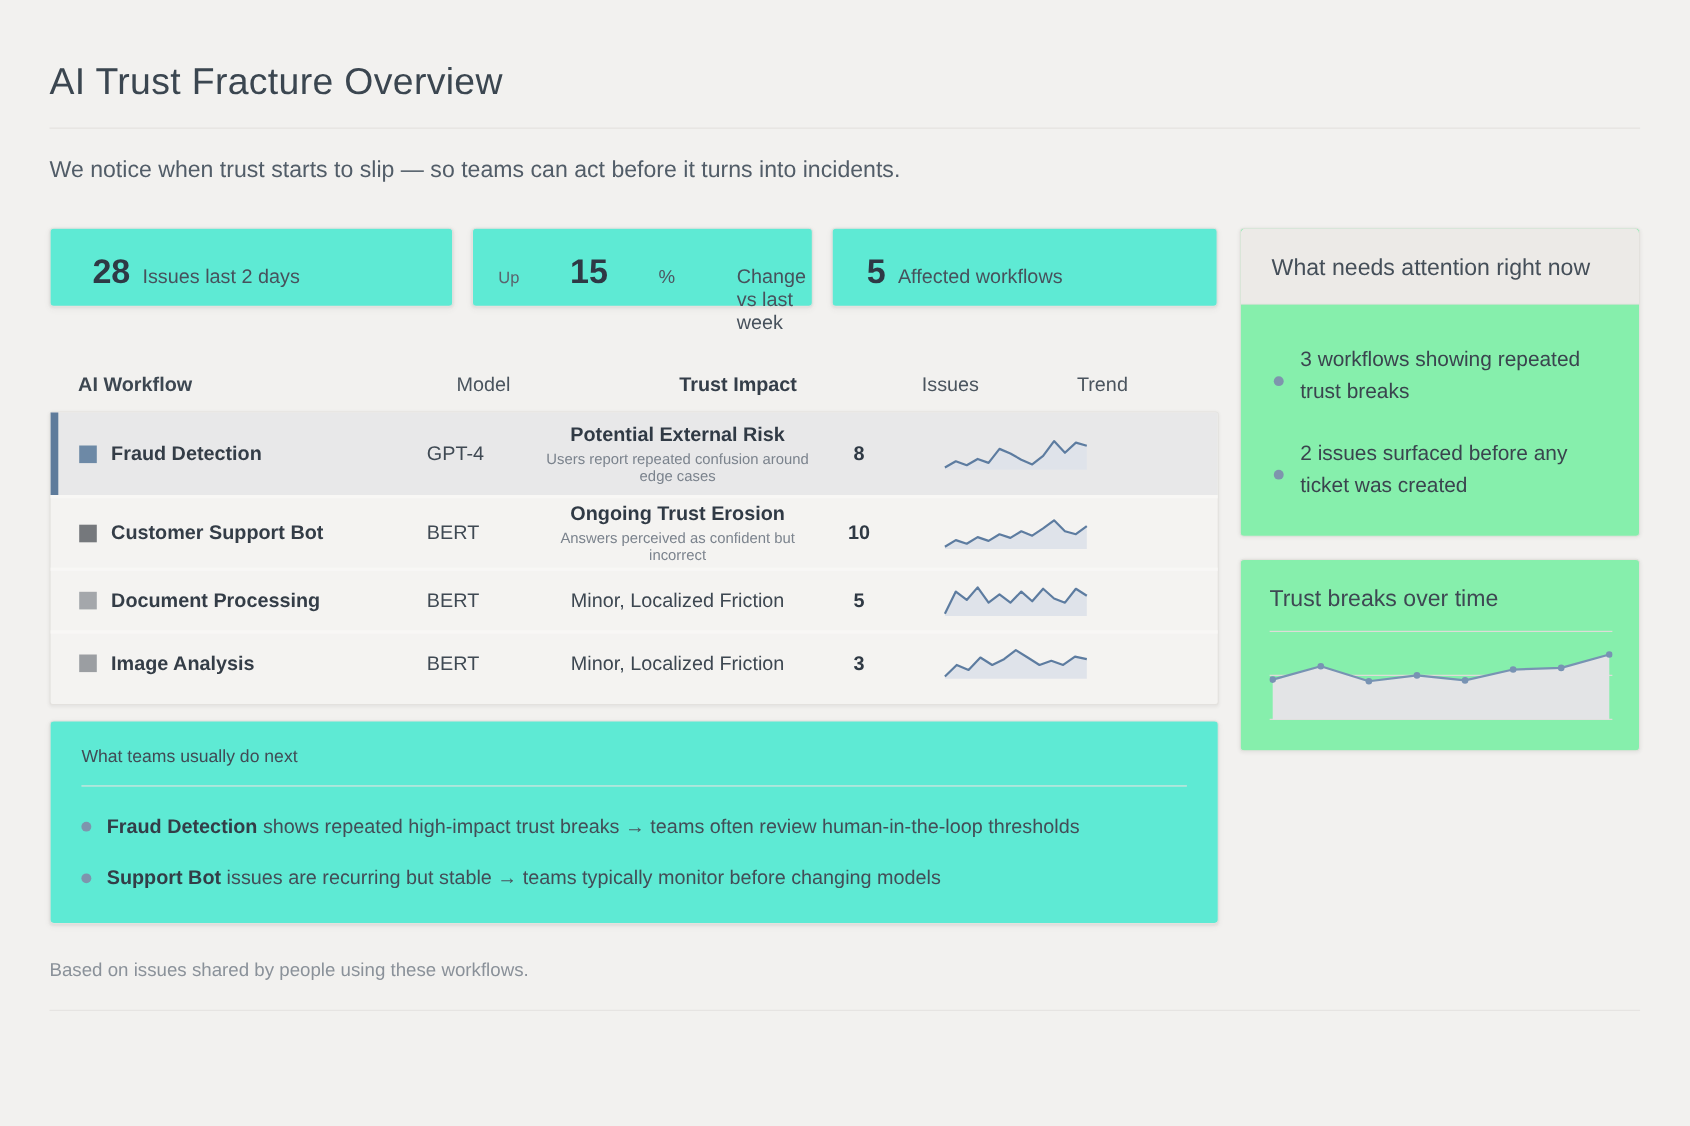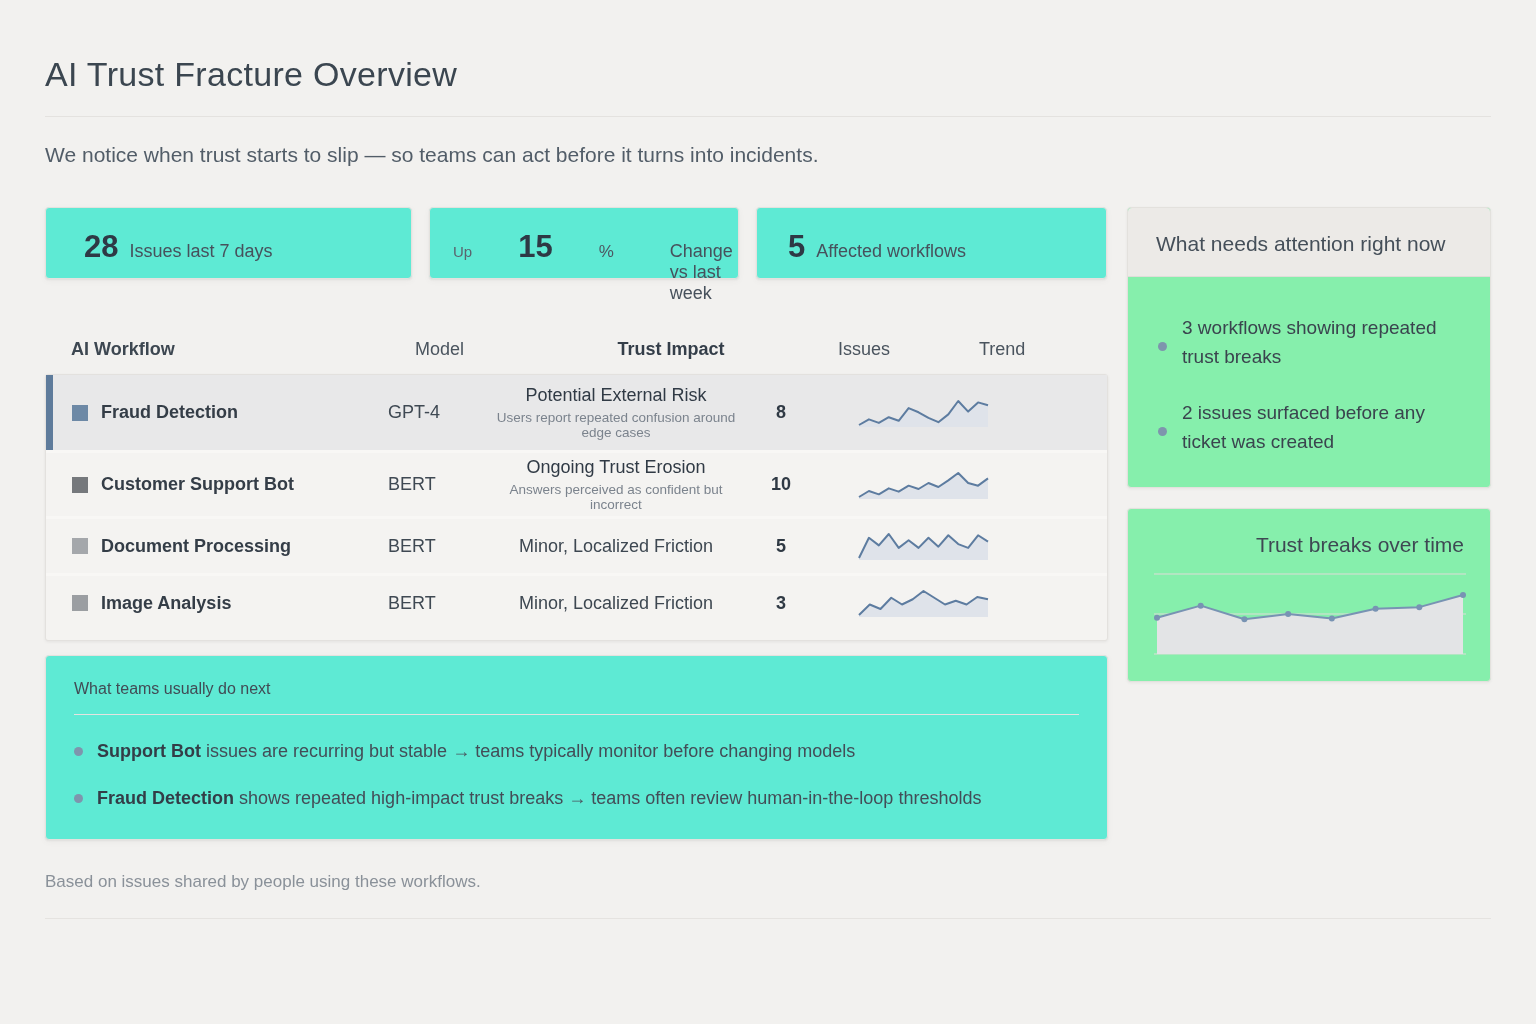--- a/index.html
+++ b/index.html
@@ -50,21 +50,21 @@
   .tbl-row + .tbl-row { border-top:3px solid #f8f7f5; }
   .row-0 { background:#e8e8e9; min-height:75px; }
   .row-1 { min-height:66px; }
   .row-2, .row-3 { min-height:57px; }
   .row-accent { position:absolute; left:0; top:0; bottom:0; width:7px; }
   .cell-workflow { display:flex; align-items:center; gap:13px; padding-left:26px; }
   .swatch { width:16px; height:16px; flex:0 0 16px; }
   .wf-name { font-size:18px; font-weight:bold; color:#343d47; }
   .cell-model { padding-left:22px; font-size:18px; color:#3f4953; }
   .cell-impact { text-align:center; font-size:18px; color:#3d4751; }
-  .row-0 .impact-main, .row-1 .impact-main { font-weight:normal; color:#303a45; }
+  .row-0 .impact-main, .row-1 .impact-main { font-weight:bold; color:#303a45; }
   .impact-note { font-size:13.5px; color:#7b838d; margin-top:4px; }
   .impact-note:empty { display:none; }
   .cell-issues { text-align:center; font-size:18px; font-weight:bold; color:#2f3944; }
   .cell-trend { padding-left:30px; display:flex; align-items:center; }
 
   
   .next-card { margin-top:14px; padding:24px 28px 30px 28px; }
   .section-heading { font-size:16px; color:#414b55; }
   .next-divider { border:none; border-top:1px solid #e5e3e0; margin:16px 0 6px 0; }
   .next-item { display:flex; align-items:center; gap:14px; margin-top:26px; font-size:18px; color:#434d57; }
@@ -88,40 +88,40 @@
   .chart-card { padding:24px 26px 22px 26px; }
   .bar-title { font-size:21px; font-weight:bold; color:#3a434d; letter-spacing:.2px; }
   .bar-plot { position:relative; height:78px; margin-top:22px;
     border-top:1px solid #e2e0dc; border-bottom:1px solid #d8d6d2; }
   .bar-plot::after { content:""; position:absolute; left:0; right:0; top:50%; border-top:1px solid #e5e3df; }
   .bar-cols { position:relative; display:flex; align-items:flex-end; gap:30px; height:100%; padding-left:28px; z-index:1; }
   .bar { width:33px; }
   .bar-labels { display:flex; gap:30px; padding-left:28px; margin-top:8px; }
   .bar-labels span { width:33px; display:inline-flex; justify-content:center; white-space:nowrap; font-size:16px; color:#4a545e; }
 
-  .line-title { font-size:21px; font-weight:400; color:#3e4853;text-align:right; }
+  .line-title { font-size:21px; font-weight:400; color:#3e4853; }
   .line-chart-wrap { margin-top:16px; }
 </style>
 </head>
 <body>
 
 <div class="page">
 
   <h1 class="page-title">AI Trust Fracture Overview</h1>
   <hr class="title-divider">
   <p class="subtitle">We notice when trust starts to slip — so teams can act before it turns into incidents.</p>
 
   <div class="content">
 
     <div class="main-col">
 
       <div class="kpi-row">
         <div class="card kpi">
           <span class="kpi-value">28</span>
-          <span class="kpi-label">Issues last 7 days</span>
+          <span class="kpi-label">Issues last 2 days</span>
         </div>
         <div class="card kpi">
           <span class="kpi-prefix">Up</span>
           <span class="kpi-value">15</span>
           <span class="kpi-suffix">%</span>
           <span class="kpi-label">Change vs last week</span>
         </div>
         <div class="card kpi">
           <span class="kpi-value">5</span>
           <span class="kpi-label">Affected workflows</span>
@@ -213,36 +213,36 @@
                 <polyline points="3,27 13.75,16.500000000000004 24.5,21 35.25,9.750000000000004 46,16.500000000000004 56.75,11.250000000000004 67.5,3 78.25,9.750000000000004 89,16.500000000000004 99.75,12.750000000000005 110.5,16.500000000000004 121.25,9.000000000000007 132,11.250000000000004" fill="none" stroke="#5d7ca0" stroke-width="2" stroke-linejoin="round"></polyline>
               </svg>
           </div>
         </div>
 
       </div>
 
       <div class="card next-card">
         <div class="section-heading">What teams usually do next</div>
         <hr class="next-divider">
+        <div class="next-item">
+          <span class="dot"></span>
+          <span>
+            <b class="next-lead">Fraud Detection</b>
+            <span>shows repeated high-impact trust breaks</span>
+            <span class="arrow">→</span>
+            <span>teams often review human-in-the-loop thresholds</span>
+          </span>
+        </div>
         <div class="next-item">
           <span class="dot"></span>
           <span>
             <b class="next-lead">Support Bot</b>
             <span>issues are recurring but stable</span>
             <span class="arrow">→</span>
             <span>teams typically monitor before changing models</span>
-          </span>
-        </div>
-        <div class="next-item">
-          <span class="dot"></span>
-          <span>
-            <b class="next-lead">Fraud Detection</b>
-            <span>shows repeated high-impact trust breaks</span>
-            <span class="arrow">→</span>
-            <span>teams often review human-in-the-loop thresholds</span>
           </span>
         </div>
       </div>
 
       <p class="footnote">Based on issues shared by people using these workflows.</p>
 
     </div>
 
     <div class="side-col">
 

